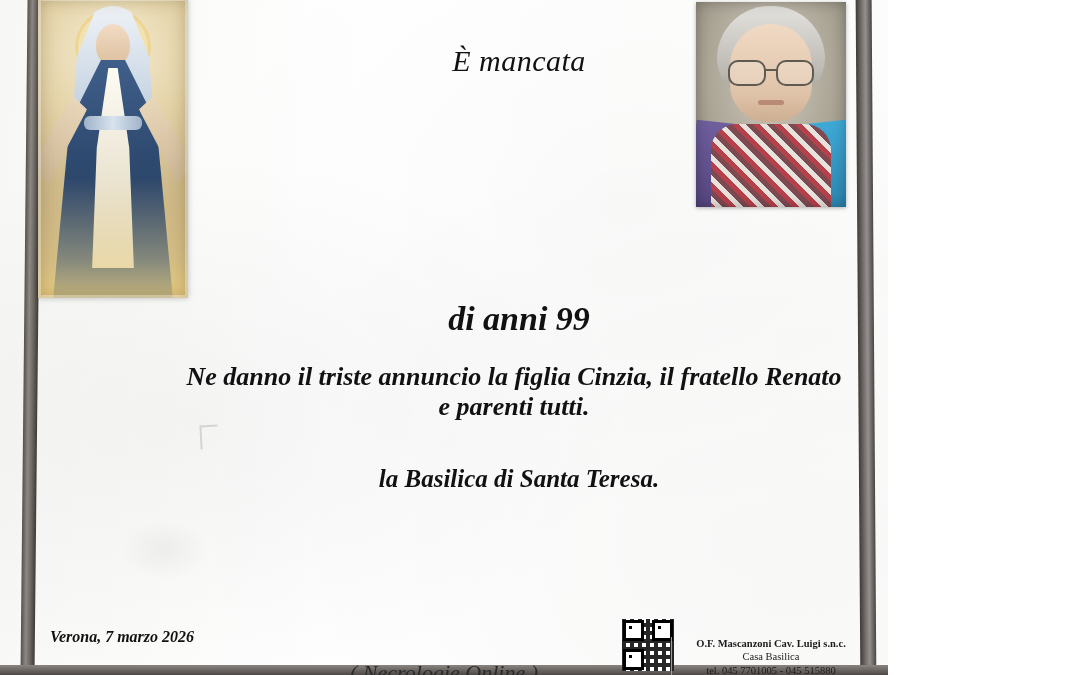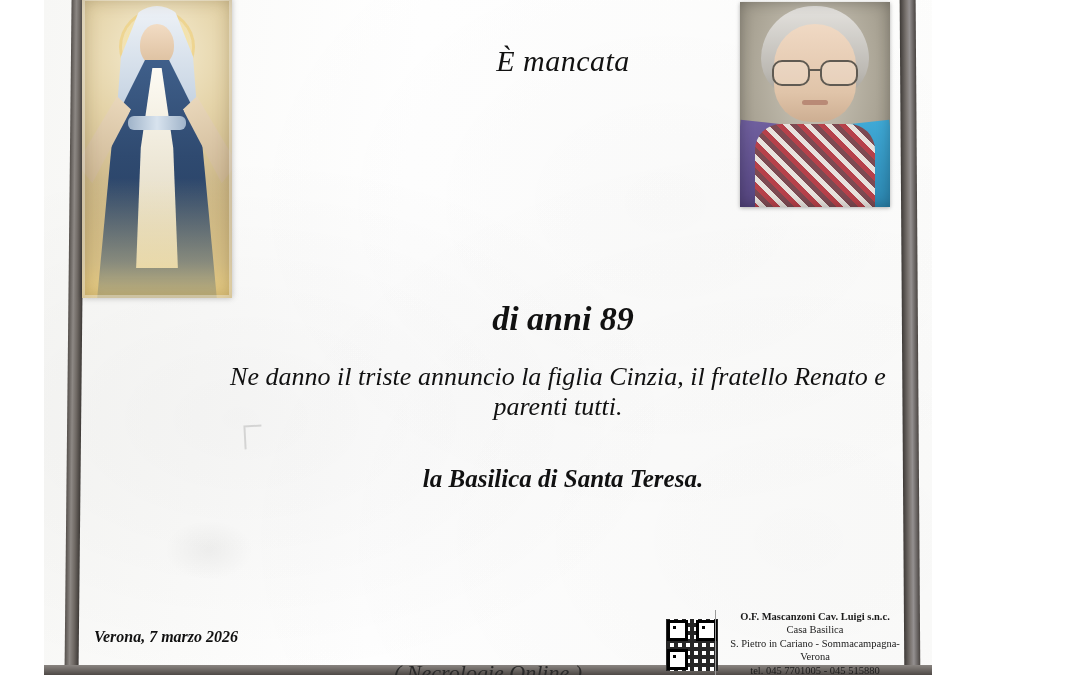--- a/index.html
+++ b/index.html
@@ -14,21 +14,20 @@
     font-family: "Liberation Serif", serif;
     color: #111;
   }
 
   .poster {
     position: relative;
     width: 888px;
     height: 675px;
     background: #fbfbfa;
     overflow: hidden;
-    margin-left: 44px;
   }
 
   
   .paper-texture {
     position: absolute;
     inset: 0;
     background:
       radial-gradient(ellipse at 22% 62%, rgba(0,0,0,0.035) 0%, rgba(0,0,0,0) 45%),
       radial-gradient(ellipse at 70% 30%, rgba(0,0,0,0.02) 0%, rgba(0,0,0,0) 50%),
       radial-gradient(ellipse at 85% 80%, rgba(0,0,0,0.025) 0%, rgba(0,0,0,0) 55%),
@@ -311,20 +310,21 @@
     font-style: italic;
     font-weight: bold;
   }
   .announce {
     position: absolute;
     left: -10px; right: 0;
     top: 362px;
     text-align: center;
     font-size: 26px;
     font-style: italic;
+    font-weight: bold;
   }
   .funeral {
     position: absolute;
     left: 0; right: 0;
     top: 462px;
     text-align: center;
     font-size: 25px;
     font-style: italic;
     font-weight: bold;
     line-height: 1.32;
@@ -458,37 +458,36 @@
       <div class="bridge"></div>
       <div class="lens r"></div>
     </div>
     <div class="mouth"></div>
     <div class="scarf"></div>
     <div class="edge"></div>
   </div>
 
   <div class="text-area">
     <div class="line-mancata">È mancata</div>
-    <div class="age">di anni 89</div>
+    <div class="age">di anni 99</div>
     <div class="announce">Ne danno il triste annuncio la figlia Cinzia, il fratello Renato e parenti tutti.</div>
     <div class="funeral">
       <div>la Basilica di Santa Teresa.</div>
     </div>
   </div>
 
   <div class="place-date">Verona, 7 marzo 2026</div>
   <div class="necrologie">( Necrologie Online )</div>
 
   <div class="qr">
     <div class="cells"></div>
     <div class="fp tl"></div>
     <div class="fp tr"></div>
     <div class="fp bl"></div>
   </div>
 
   <div class="fh-box">
     <div class="nm">O.F. Mascanzoni Cav. Luigi s.n.c.</div>
     <div>Casa Basilica</div>
-    <div>S. Pietro in Cariano  -  Sommacampagna-Verona</div>
     <div>tel. 045 7701005  -  045 515880</div>
   </div>
 
 </div>
 
 </body></html>

